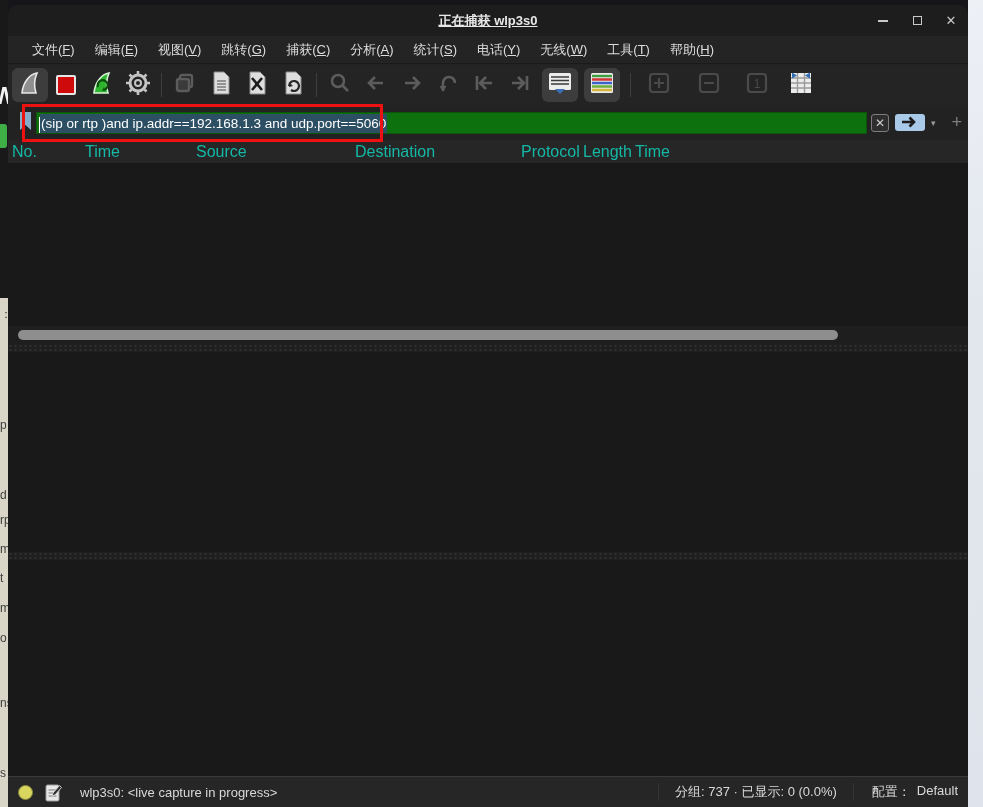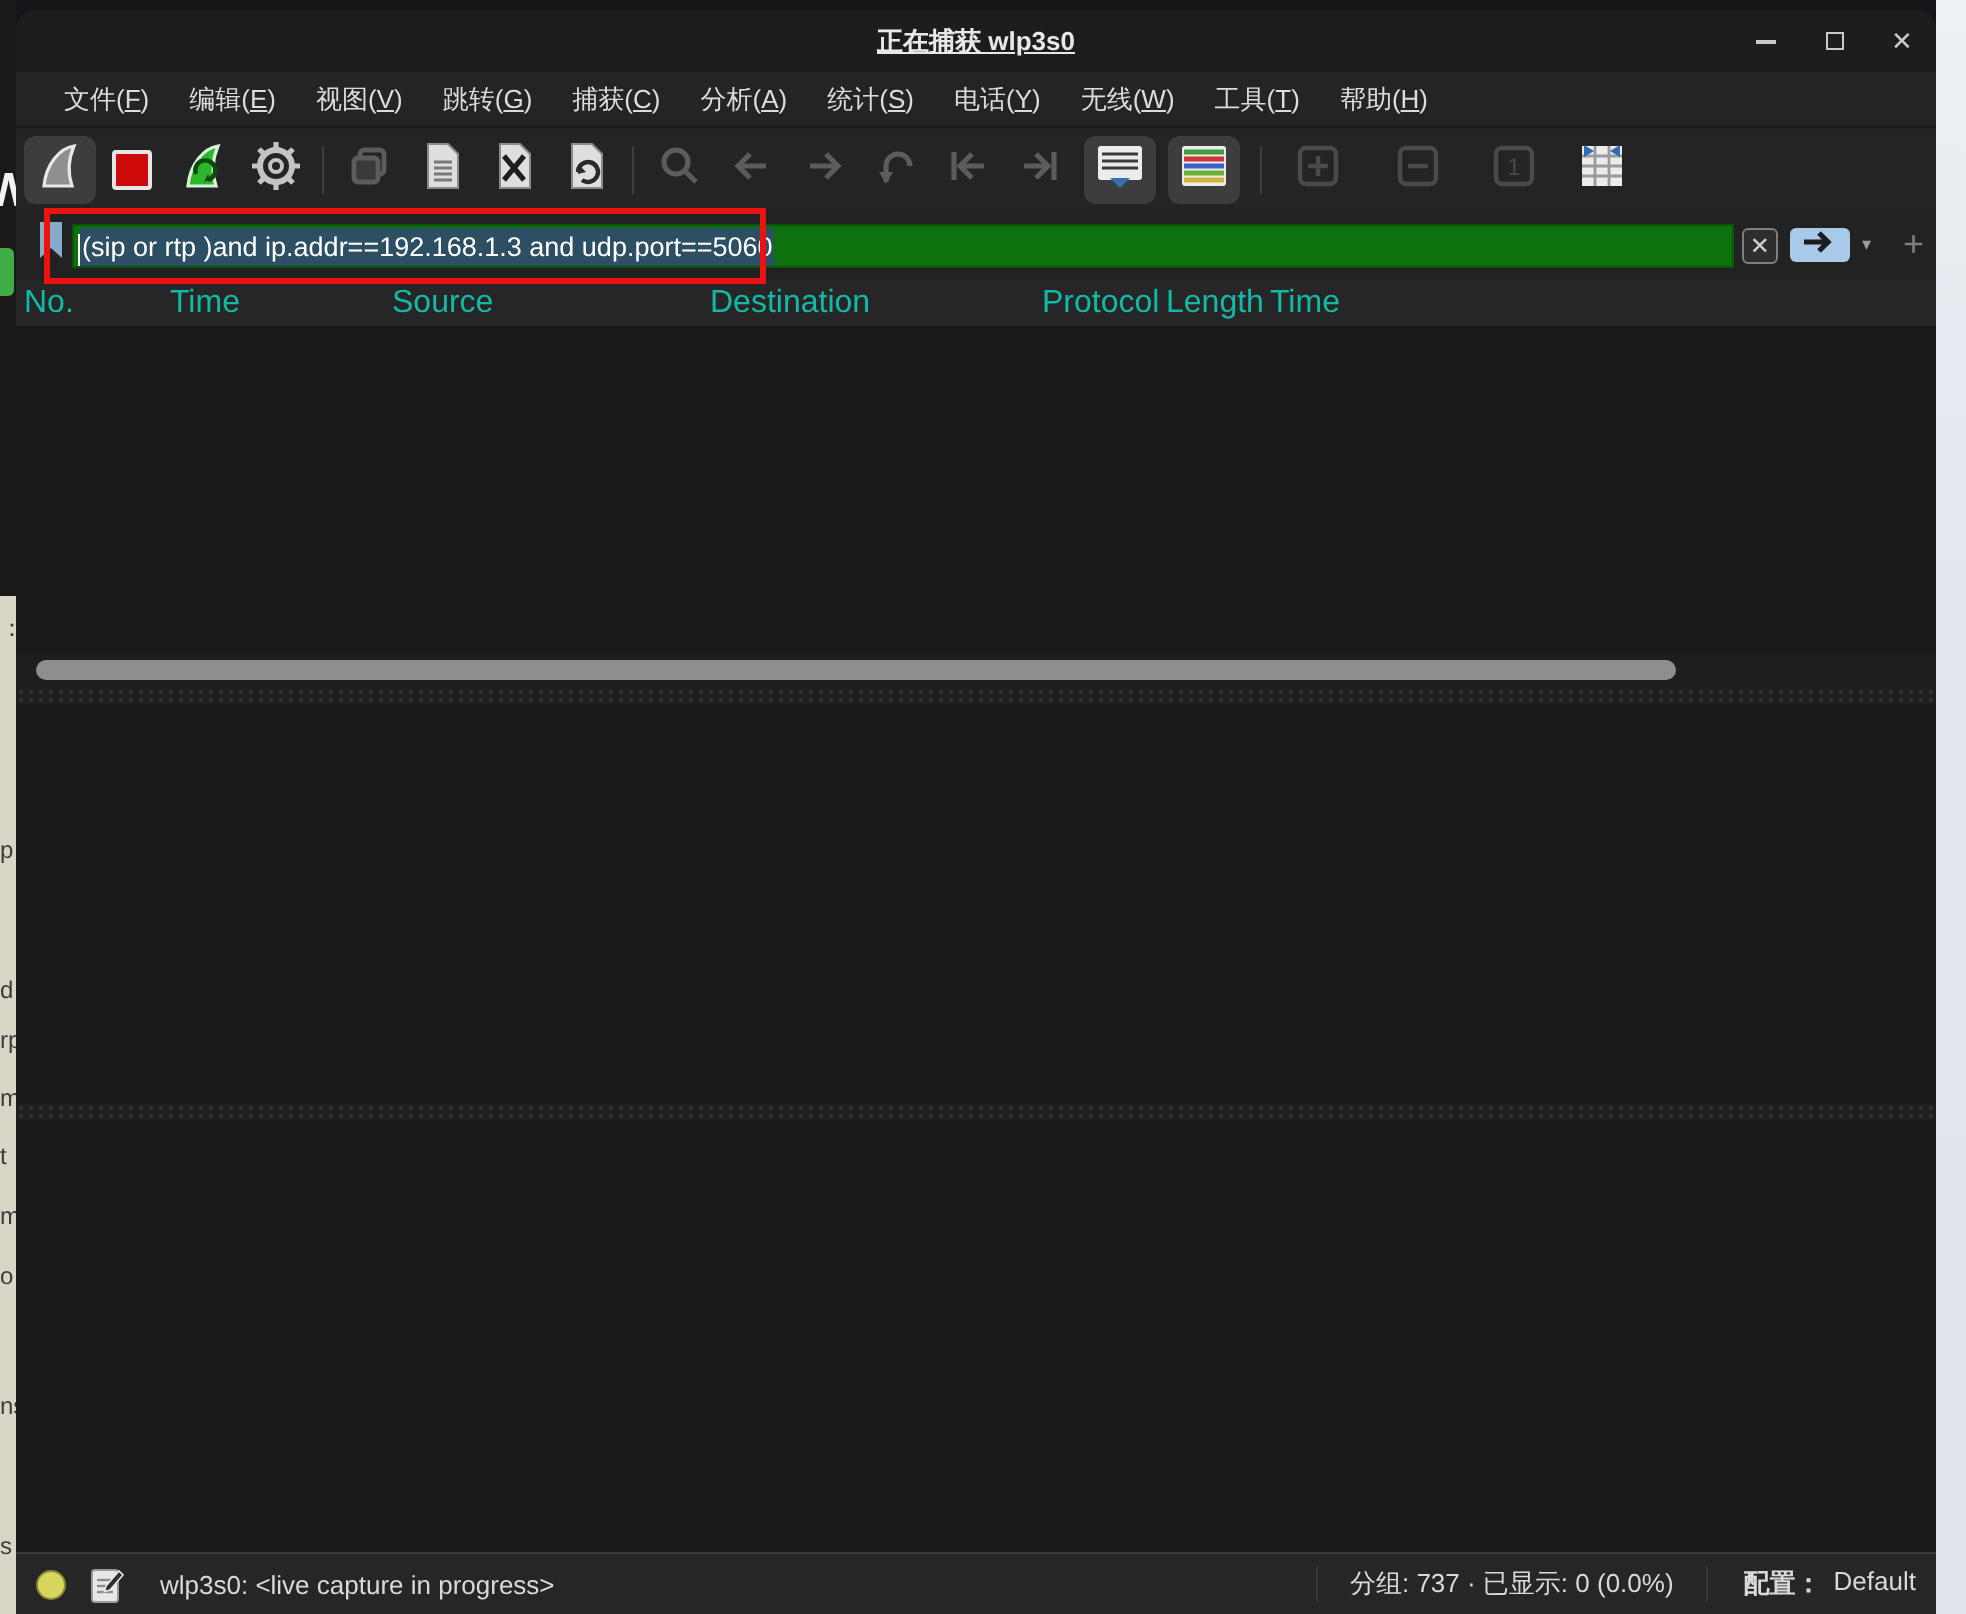--- a/index.html
+++ b/index.html
@@ -395,21 +395,21 @@
             <line x1="3.5" y1="10" x2="11.5" y2="10"></line>
             <line x1="3.5" y1="13" x2="11.5" y2="13"></line>
           </g>
           <path d="M8 10 L14.5 2.5 L16.5 4.5 L10 12 L7.3 12.8 z" fill="#2e2e2e" stroke="#e8e8e8" stroke-width="0.8"></path>
         </svg>
     </span>
     <span class="status-left-text">wlp3s0: &lt;live capture in progress&gt;</span>
     <div class="status-right">
       <span class="status-sec">分组: 737 · 已显示: 0 (0.0%)</span>
       <span class="status-profile">
-        <b style="font-weight:bold;">配置：</b>
+        <b style="font-weight:normal;">配置：</b>
         <span>Default</span>
       </span>
     </div>
   </div>
 
 </div>
 
 <div class="red-box"></div>
 
 </body></html>

